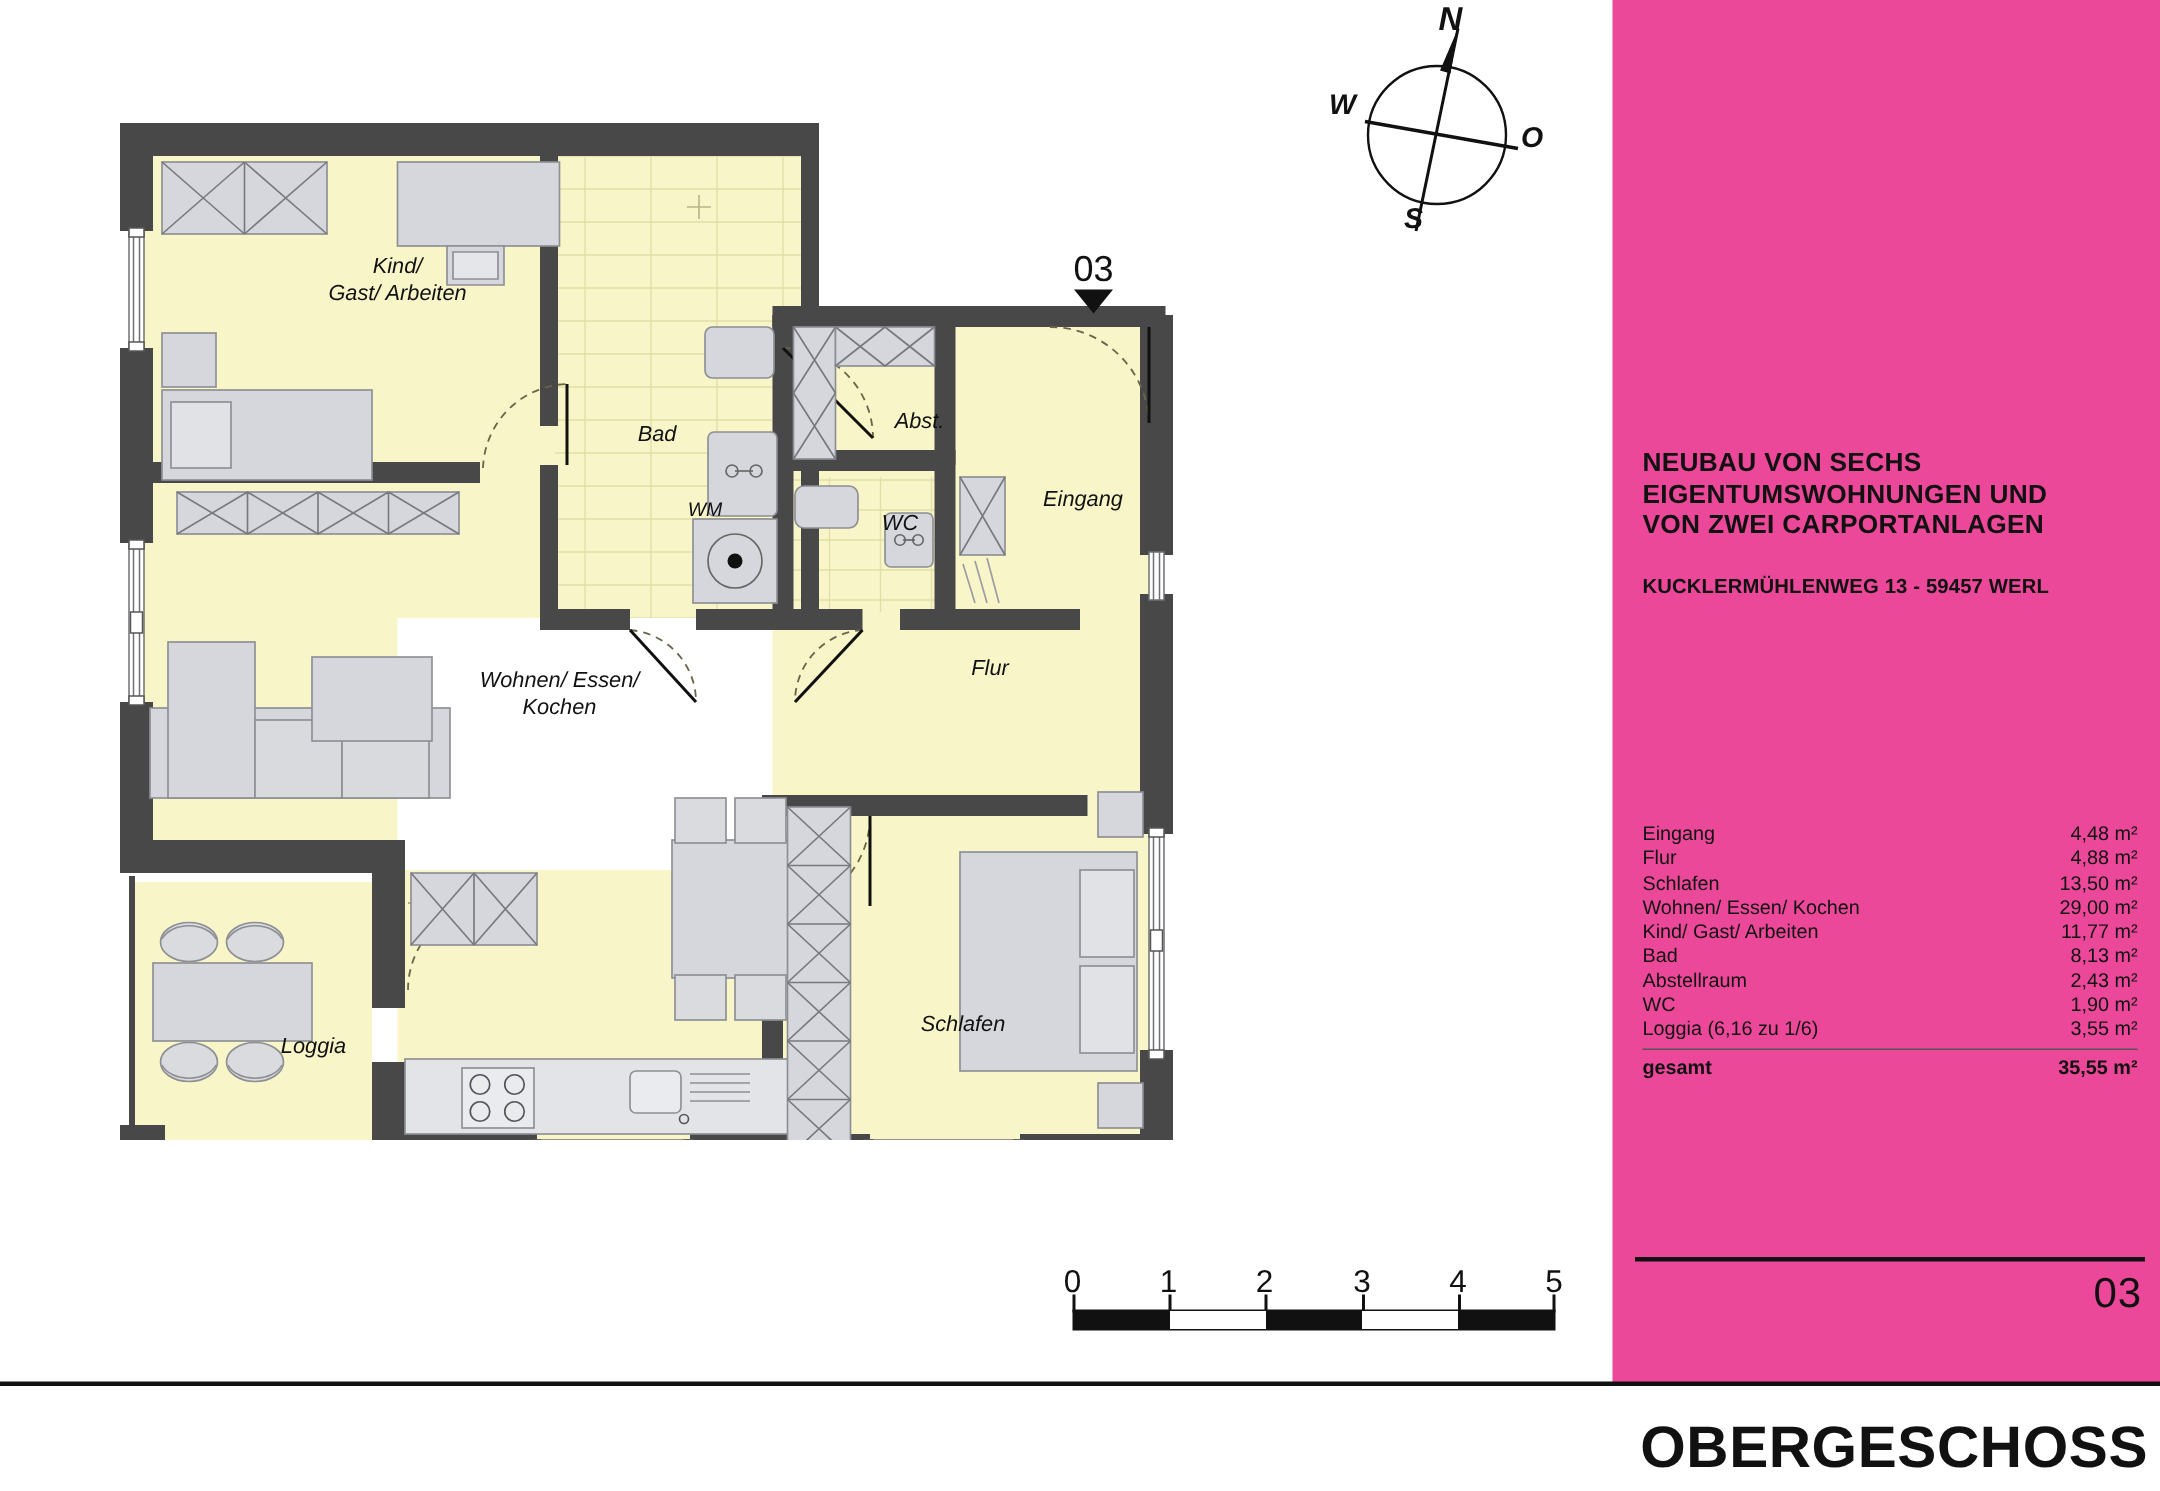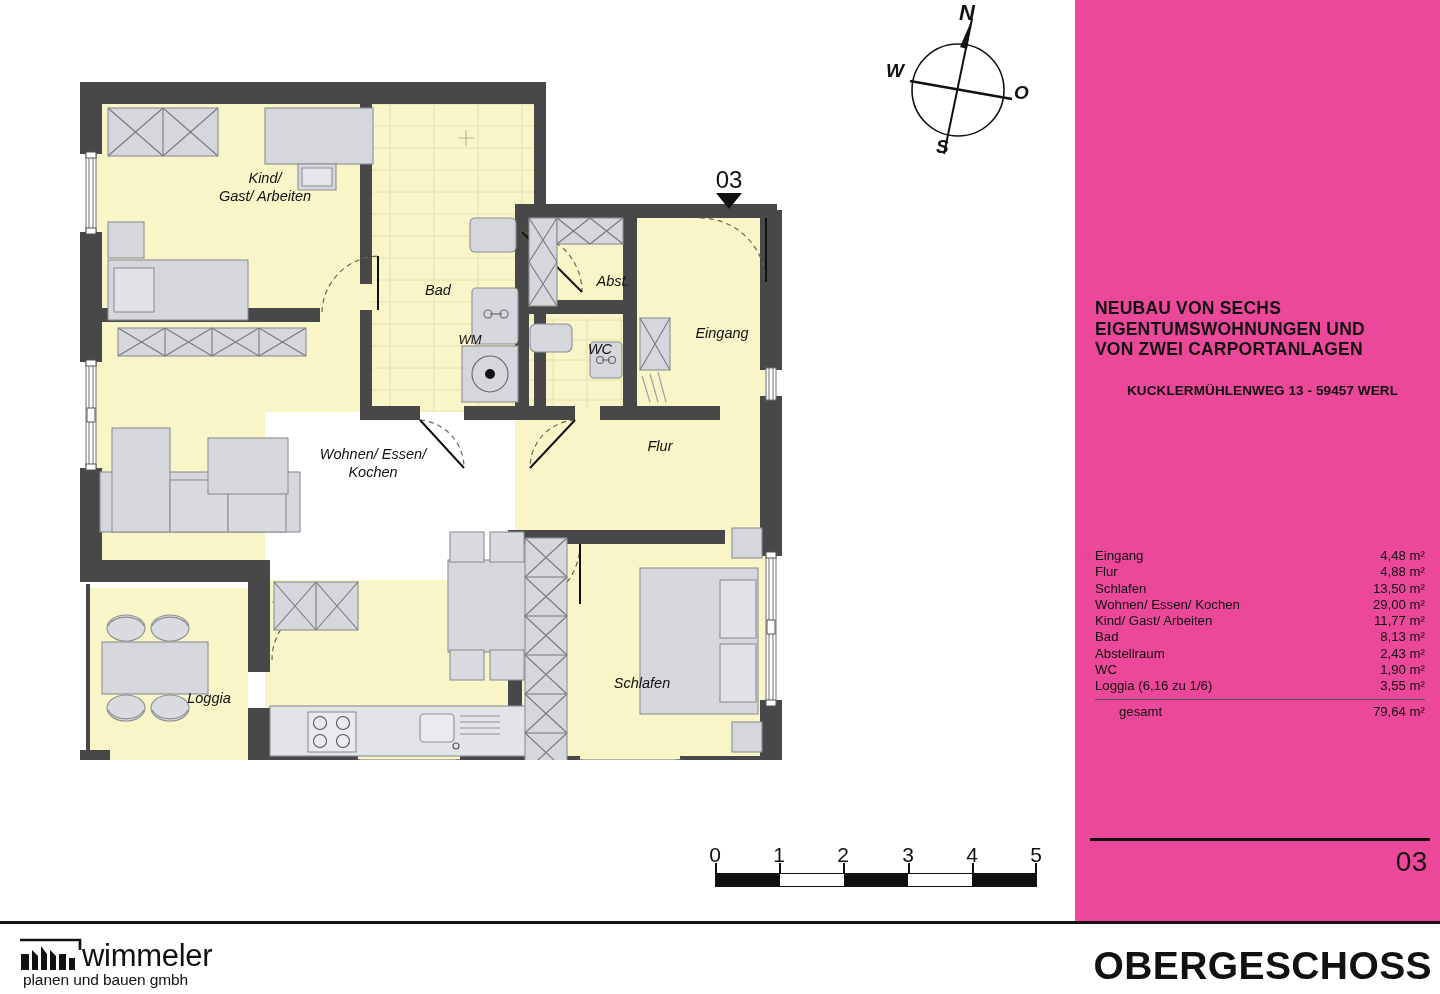--- a/index.html
+++ b/index.html
@@ -43,21 +43,20 @@
     color: #111;
   }
   #project-address {
     position: absolute;
     left: 20px;
     top: 383px;
     font-size: 13.5px;
     font-weight: bold;
     letter-spacing: 0.1px;
     color: #111;
-    margin-left: 32px;
   }
 
   
   #area-table {
     position: absolute;
     left: 20px;
     top: 548px;
     width: 330px;
     font-size: 13.2px;
     color: #111;
@@ -66,21 +65,21 @@
     display: flex;
     justify-content: space-between;
     line-height: 16.3px;
     white-space: nowrap;
   }
   #area-table .rule {
     border-top: 1.1px solid #555;
     margin: 4px 0 4px 0;
   }
   #area-table .total .label,
-  #area-table .total .value { font-weight: normal; margin-left: 24px; }
+  #area-table .total .value { font-weight: bold; }
 
   
   #panel-footer-rule {
     position: absolute;
     left: 1090px;
     top: 838px;
     width: 340px;
     height: 2.5px;
     background: #111;
   }
@@ -586,43 +585,27 @@
         <span class="label">WC</span>
         <span class="value">1,90 m²</span>
       </div>
       <div class="row">
         <span class="label">Loggia (6,16 zu 1/6)</span>
         <span class="value">3,55 m²</span>
       </div>
       <div class="rule"></div>
       <div class="row total">
         <span class="label">gesamt</span>
-        <span class="value">79,64 m²</span>
+        <span class="value">35,55 m²</span>
       </div>
     </div>
   </div>
 
   <div id="panel-footer-rule"></div>
   <div id="wohnung-label">WOHNUNG</div>
   <div id="wohnung-number">03</div>
 
   <div id="footer-rule"></div>
 
-  <div id="logo">
-    <svg width="66" height="34" viewBox="0 0 66 34" style="position:absolute;left:8px;top:0;">
-      <path d="M2 2 H62 V12" fill="none" stroke="#111" stroke-width="2.6"></path>
-      <path d="M2 2 V32 H62" fill="none" stroke="#fff" stroke-width="0"></path>
-      <g fill="#111">
-        <rect x="3" y="16" width="8" height="16"></rect>
-        <path d="M14 32 V12 L20 18 V32 Z"></path>
-        <path d="M23 32 V8 L29 16 V32 Z"></path>
-        <path d="M32 32 V12 L38 18 V32 Z"></path>
-        <rect x="41" y="16" width="7" height="16"></rect>
-        <rect x="51" y="20" width="6" height="12"></rect>
-      </g>
-    </svg>
-    <div id="logo-wordmark">wimmeler</div>
-    <div id="logo-tagline">planen und bauen gmbh</div>
-  </div>
 
   <div id="floor-label">OBERGESCHOSS</div>
 
 </div>
 
 </body></html>

